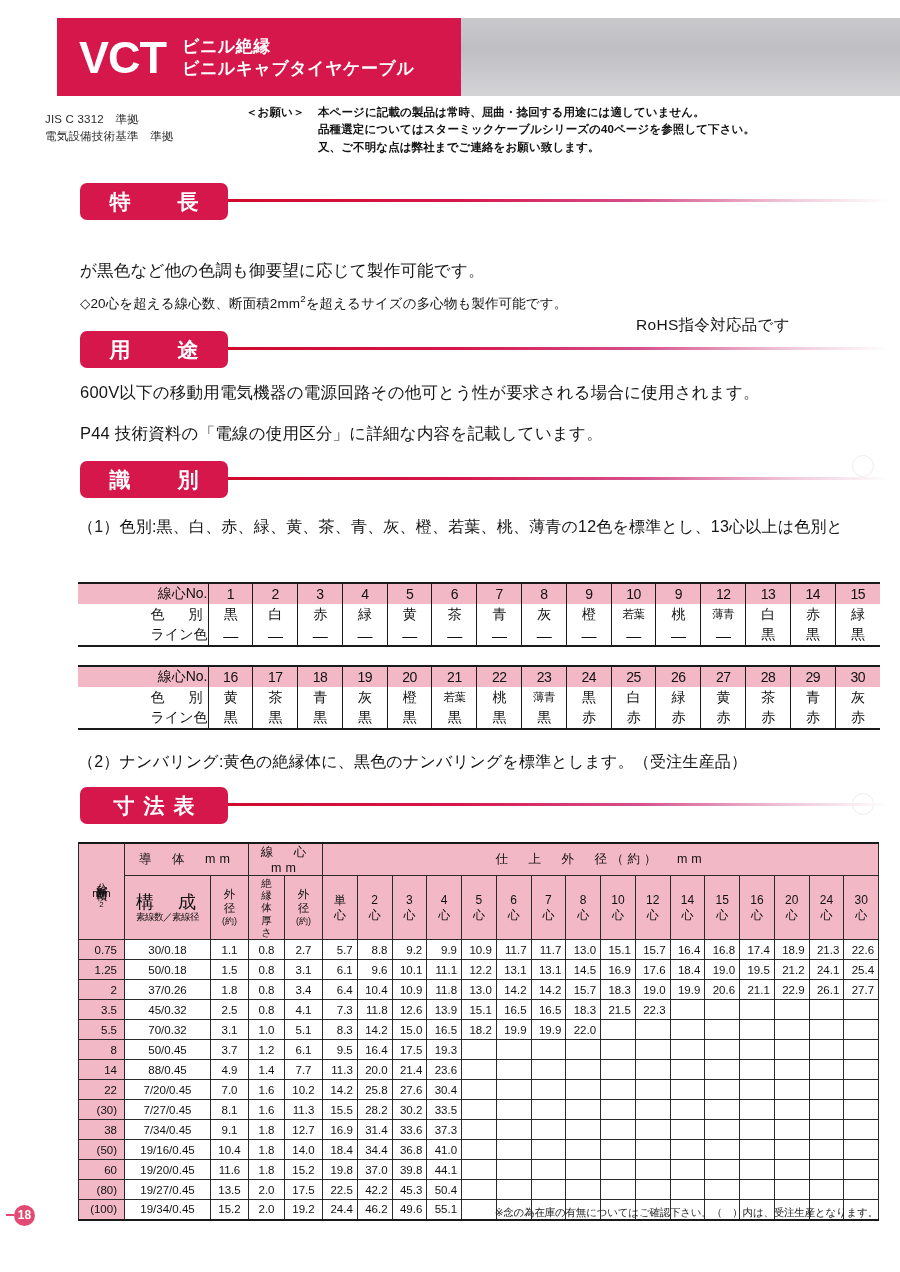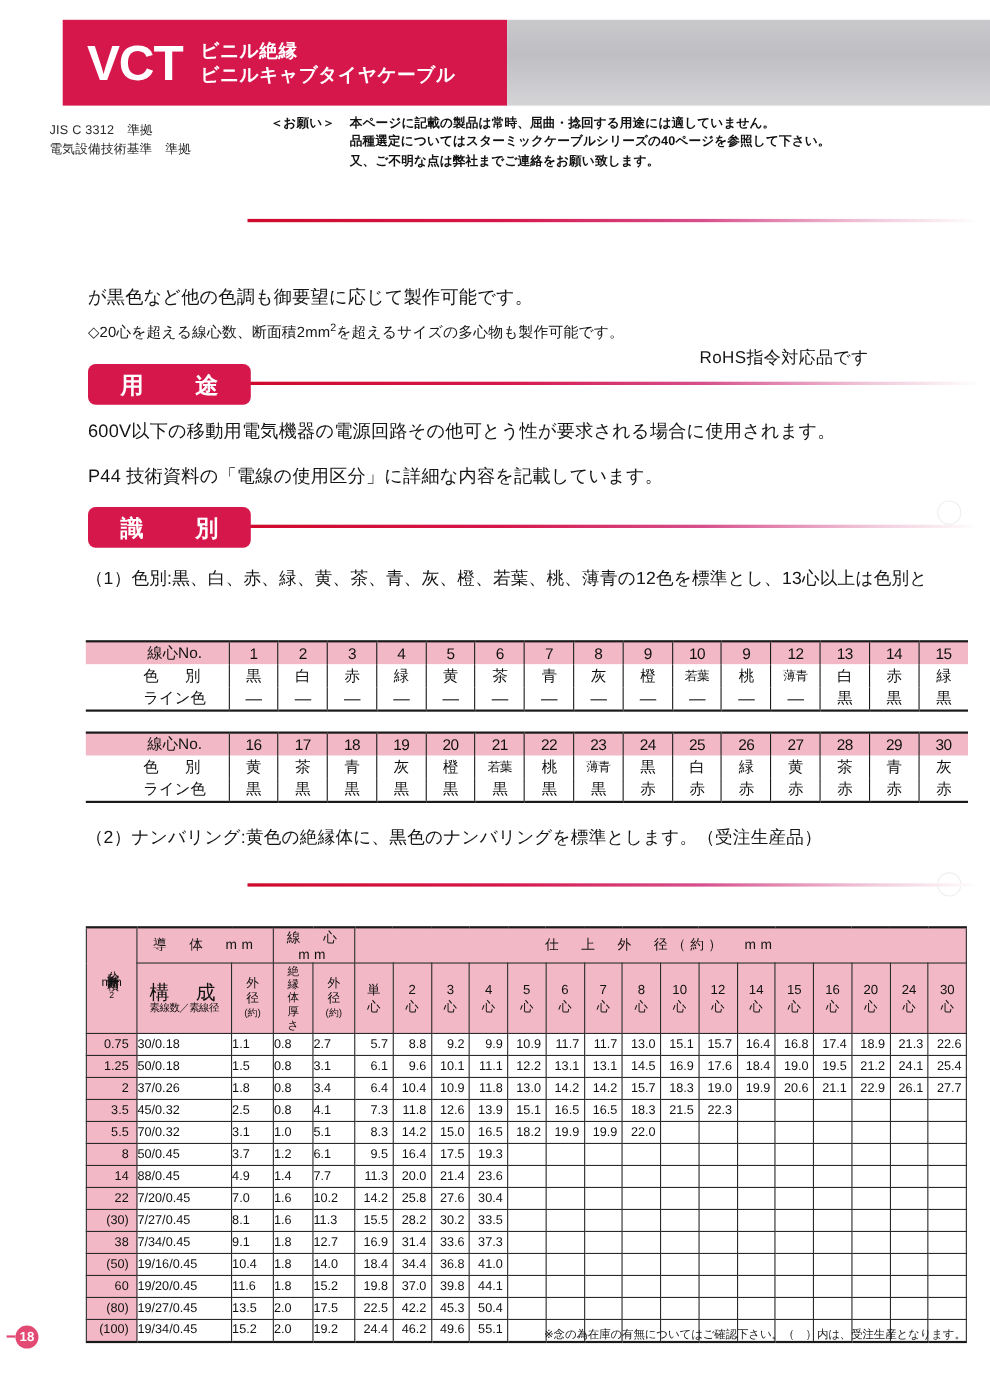--- a/index.html
+++ b/index.html
@@ -123,21 +123,21 @@
     background: #ffffff;
     color: #111;
     letter-spacing: -0.5px;
   }
   .ct tr.hdr td {
     background: #f2b8c6;
     height: 21px;
     font-size: 14px;
   }
   .ct td.lbl {
-    text-align: center;
+    text-align: right;
     padding-left: 32px;
     letter-spacing: 5px;
     font-size: 14px;
     border-left: none;
   }
   .ct td.lbl-nospace { letter-spacing: 0px; }
   .ct tr.topline td { border-top: 2px solid #1a1a1a; }
   .ct tr.botline td { border-bottom: 2px solid #1a1a1a; }
   .ct td.last { border-right: none; }
   .ct td.dash { font-size: 15px; }
@@ -163,21 +163,21 @@
   .dt th { background: #f2b8c6; }
   .dt .vtext {
     writing-mode: vertical-rl;
     text-orientation: upright;
     letter-spacing: 2px;
     line-height: 1;
     display: inline-block;
   }
   .dt .rowlabel { background: #f2b8c6; text-align: right; padding-right: 7px; font-size: 11.5px; }
   .dt .num { text-align: right; padding-right: 4px; font-size: 11.5px; }
-  .dt .numc { text-align: left; font-size: 11.5px; }
+  .dt .numc { text-align: center; font-size: 11.5px; }
   .dt .grp { font-size: 12.5px; letter-spacing: 4px; height: 19px; }
   .dt .corehdr { height: 64px; font-size: 12.5px; }
   .dt tr.datarow td { height: 20px; }
   .dt .thicktop { border-top: 2px solid #1a1a1a; }
   .dt .thickbottom { border-bottom: 2px solid #1a1a1a; }
   .corenum { font-size: 12px; display:block; line-height:1.25; }
   .coreshin { font-size: 12px; display:block; line-height:1.25; }
   .compose-main { font-size: 18px; letter-spacing: 3px; }
   .compose-sub { font-size: 9.5px; letter-spacing: -0.5px; }
   .vstack { display:flex; flex-direction:column; align-items:center; justify-content:center; line-height:1.15; }
@@ -228,20 +228,21 @@
 <div class="note">
   <span class="note-label">＜お願い＞</span><span class="note-body">
     <span>本ページに記載の製品は常時、屈曲・捻回する用途には適していません。</span><br>
     <span>品種選定についてはスターミックケーブルシリーズの40ページを参照して下さい。</span><br>
     <span>又、ご不明な点は弊社までご連絡をお願い致します。</span>
   </span>
 </div>
 
 <div class="section-head" style="top:183px;">
   <div class="rule"></div>
+  <div class="pill">特　長</div>
 </div>
 
 <div class="para" style="left:80px; top:233px; width:800px;">
   <br>
   <span>が黒色など他の色調も御要望に応じて製作可能です。</span>
 </div>
 
 <div class="para-small" style="left:80px; top:292px; width:800px;">
   <span>◇20心を超える線心数、断面積2mm</span><span class="sub">2</span><span>を超えるサイズの多心物も製作可能です。</span>
 </div>
@@ -418,20 +419,21 @@
         <td>赤</td>
         <td class="last">赤</td>
       </tr>
   </tbody>
 </table>
 
 <div class="para" style="left:78px; top:750px; width:810px; font-size:16px;">（2）ナンバリング:黄色の絶縁体に、黒色のナンバリングを標準とします。（受注生産品）</div>
 
 <div class="section-head" style="top:787px;">
   <div class="rule"></div>
+  <div class="pill" style="width:148px; letter-spacing:9px; text-indent:9px;">寸法表</div>
 </div>
 
 <table class="dt" id="dimension-table">
   <colgroup id="dt-cols">
       <col style="width: 46px;">
       <col style="width: 86px;">
       <col style="width: 38px;">
       <col style="width: 36px;">
       <col style="width: 38px;">
       <col style="width: 34.75px;">

